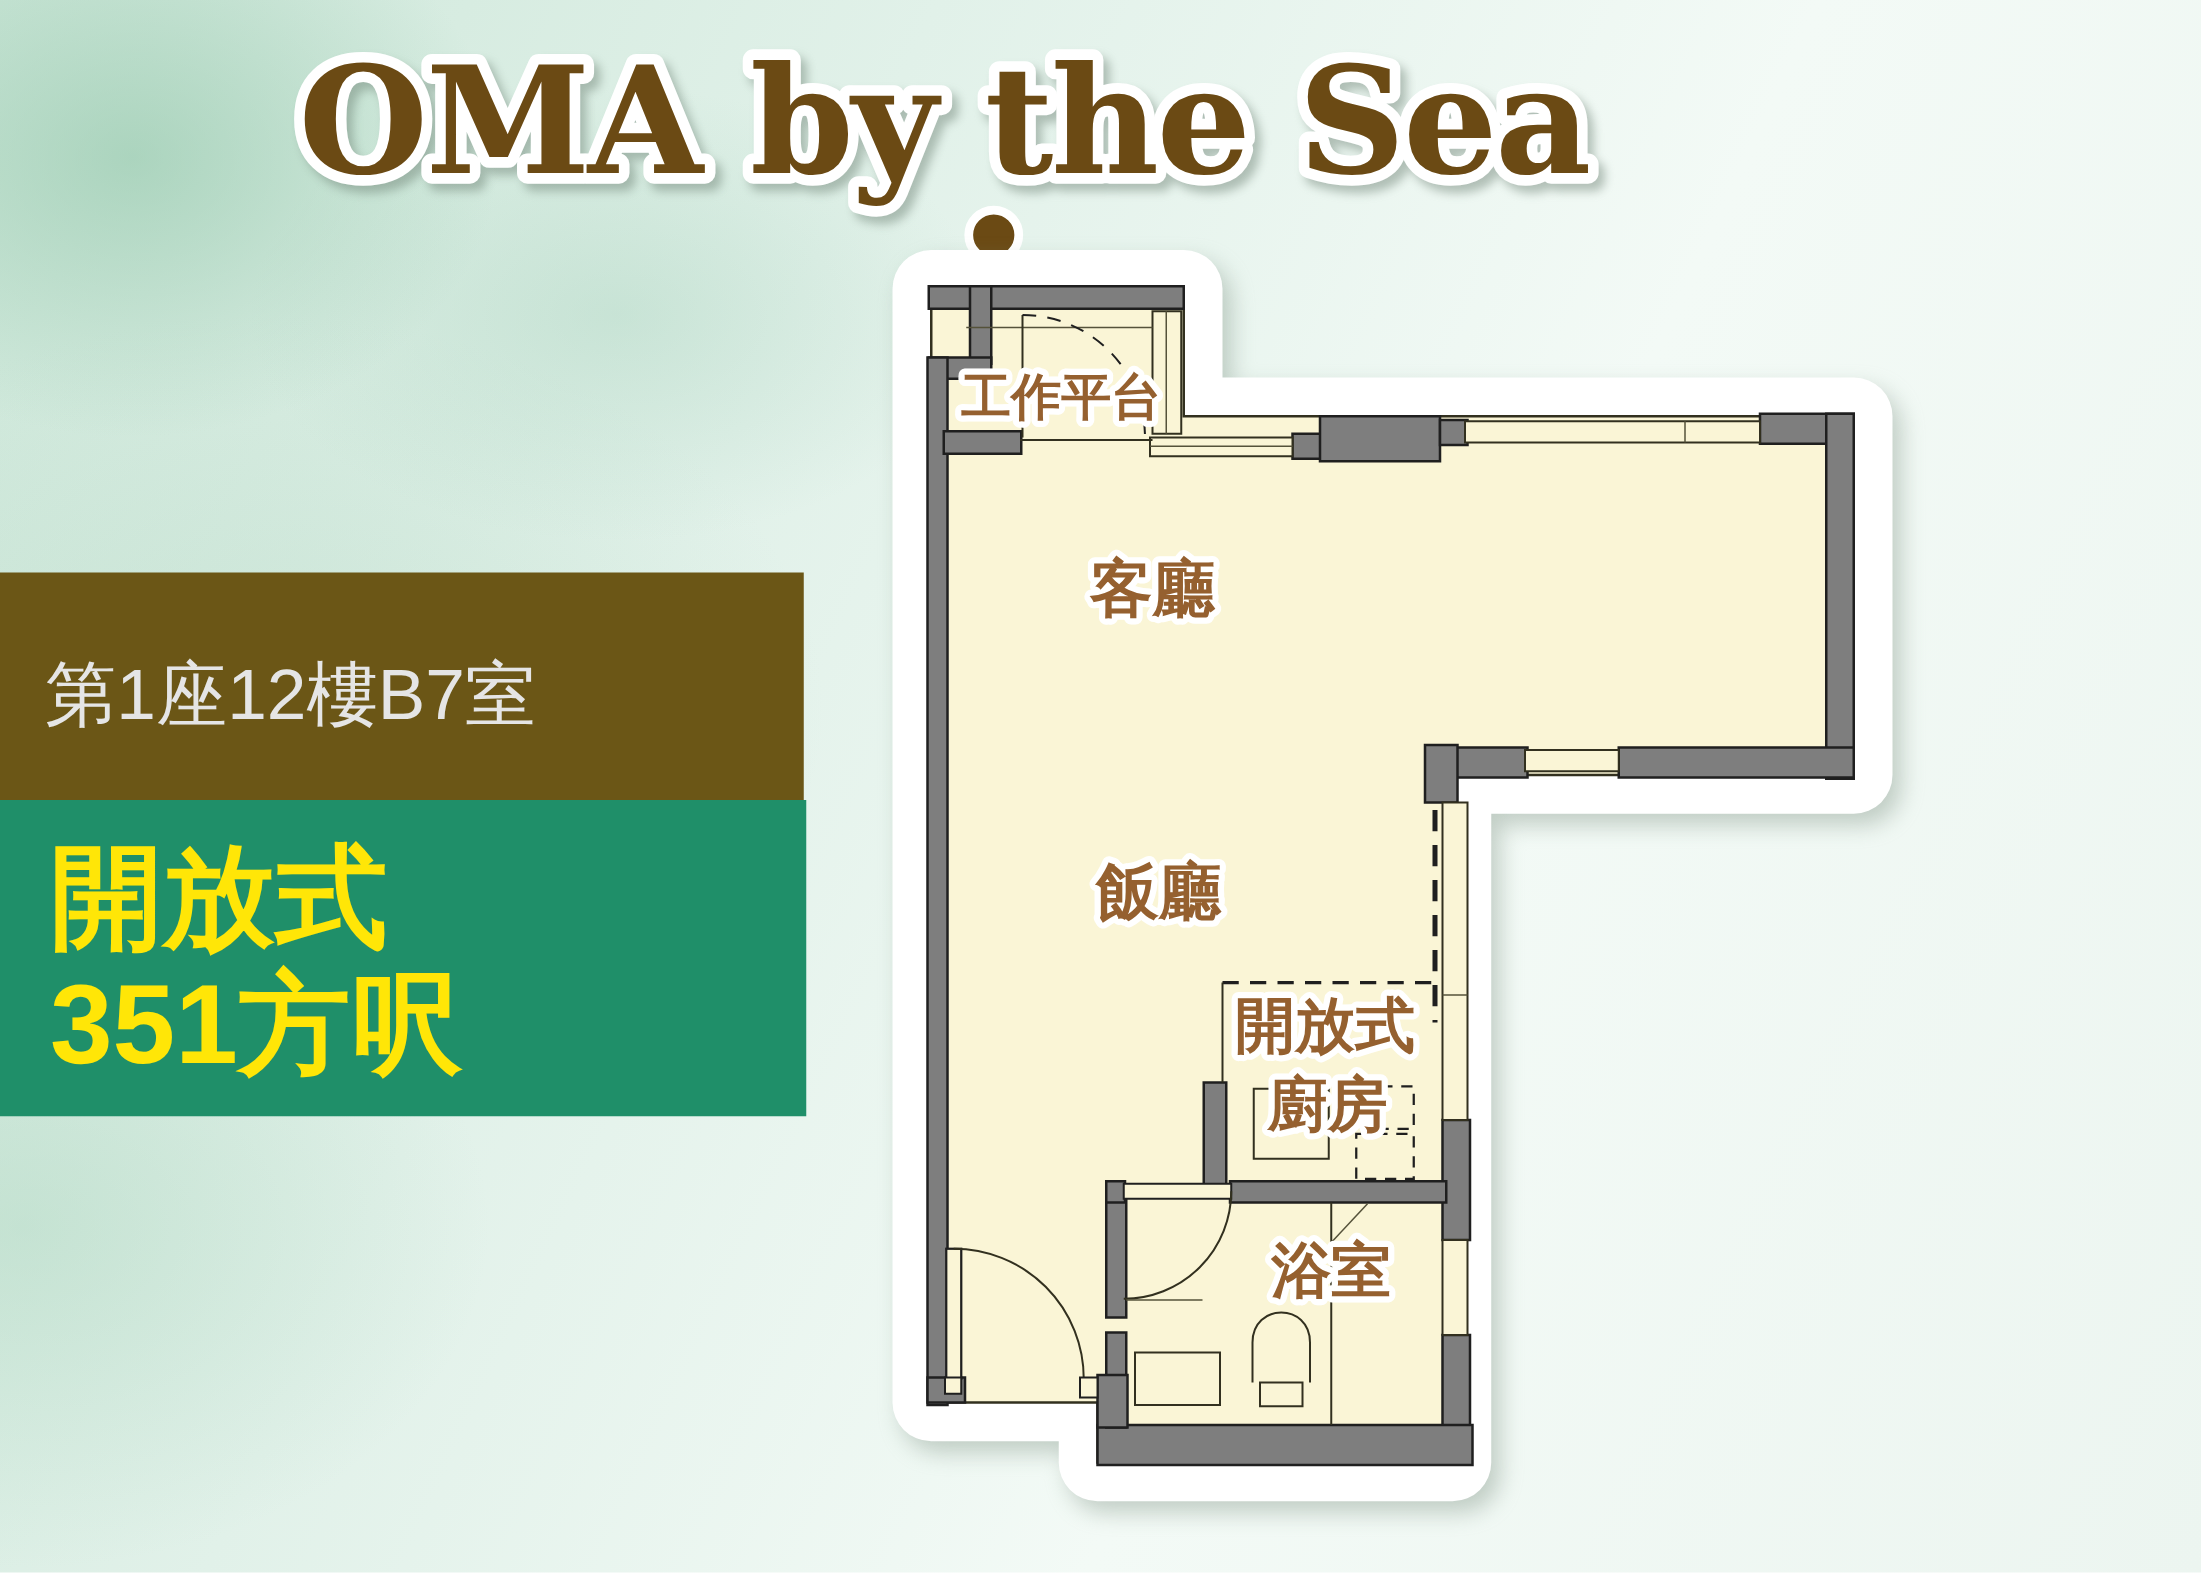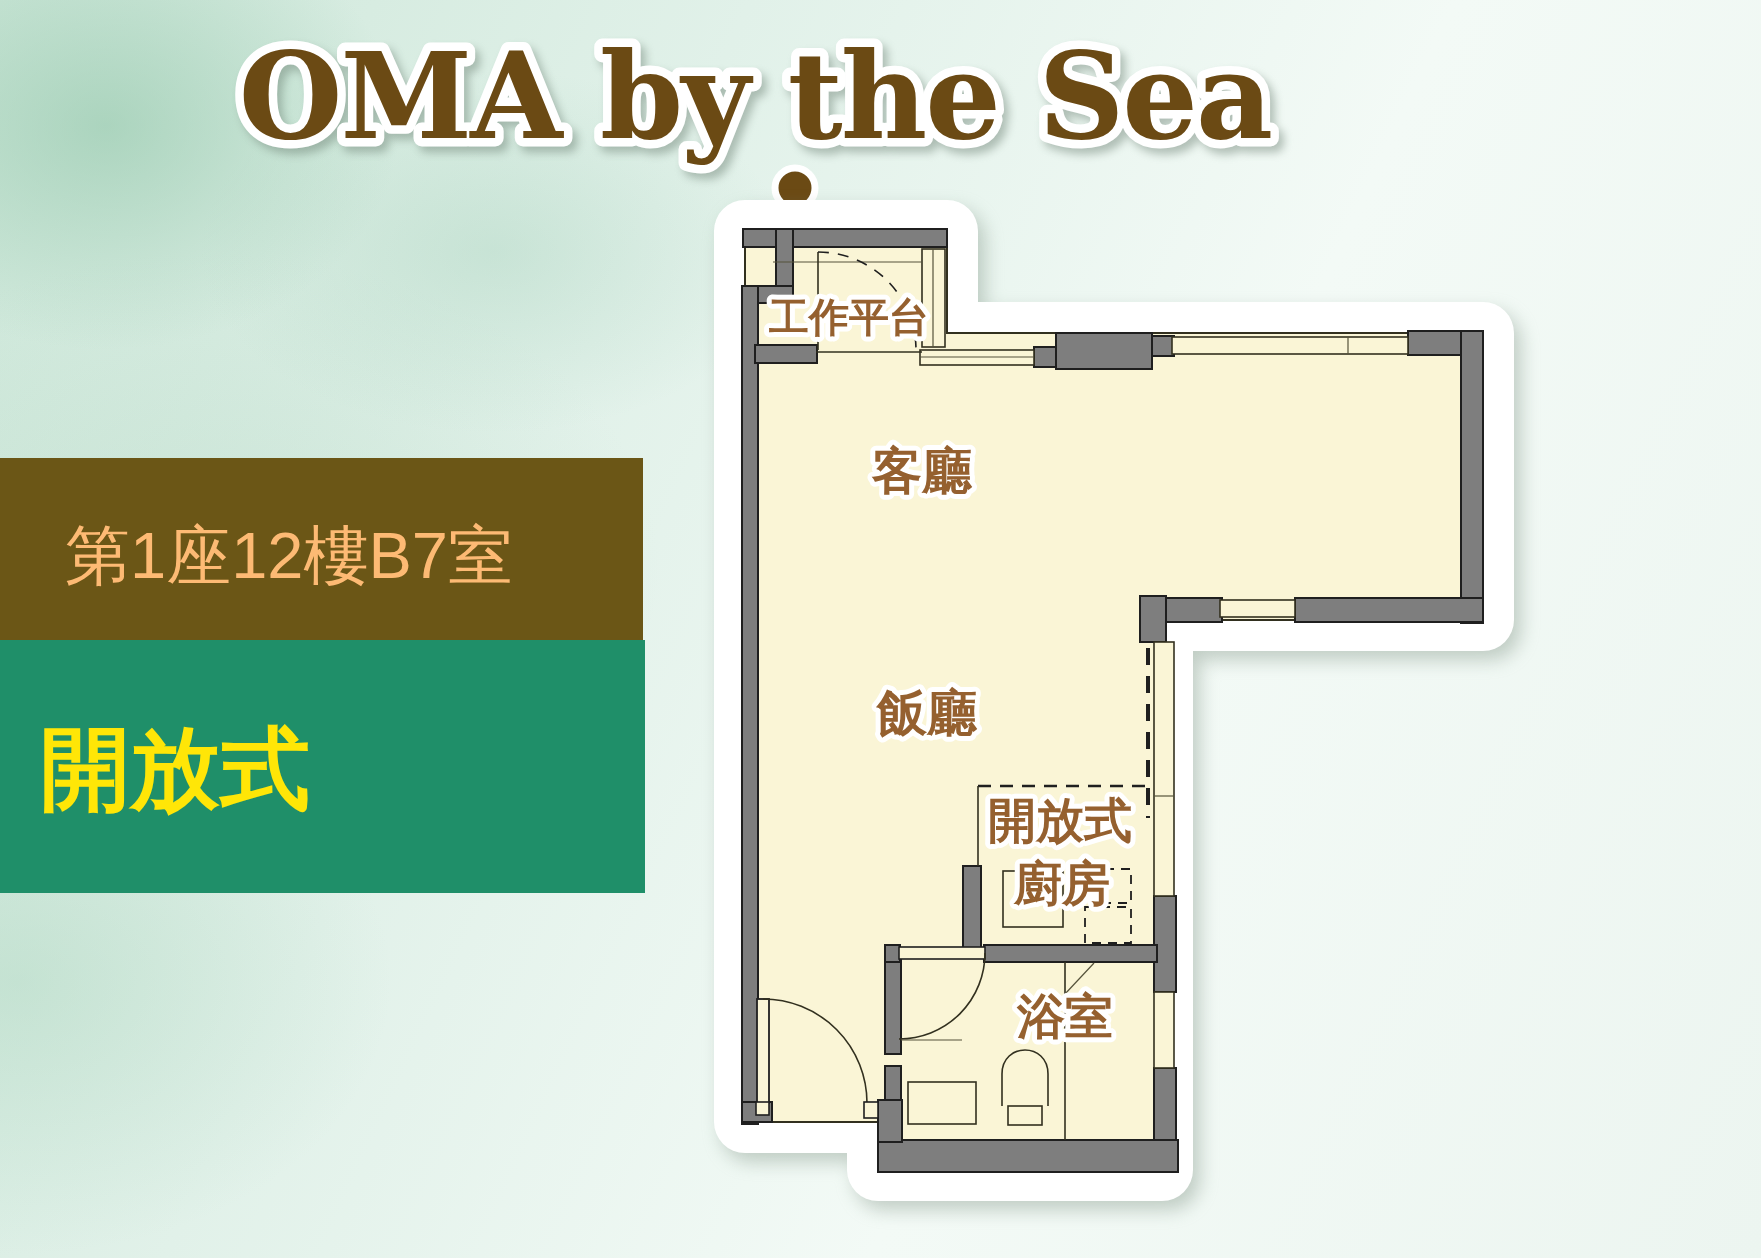--- a/index.html
+++ b/index.html
@@ -34,21 +34,21 @@
   .thin{stroke:#32301f;stroke-width:1.6px;fill:none;}
   .thin2{stroke:#55523a;stroke-width:1.2px;fill:none;}
   .winband{fill:#FAF5D6;stroke:#32301f;stroke-width:1.6px;}
   .dash{stroke:#1f1f1f;fill:none;}
 
   .bar{position:absolute;left:0;display:flex;box-sizing:border-box;}
   .bar-brown{
     top:458px;width:643px;height:182px;background:#6B5616;
     align-items:center;padding:14px 0 0 36px;
   }
-  .bar-brown .bar-text{color:#fdba74;font-size:65px;letter-spacing:0px;white-space:nowrap;margin-left:29px;}
+  .bar-brown .bar-text{color:#e5e5e5;font-size:57px;letter-spacing:0px;white-space:nowrap;}
   .bar-green{
     top:640px;width:645px;height:253px;background:#1F8F69;
     flex-direction:column;justify-content:center;padding:6px 0 0 40px;
   }
   .bar-green .spec-line{color:#FFE607;font-weight:bold;font-size:90px;line-height:1.12;white-space:nowrap;}
 </style>
 </head>
 <body>
 
 <svg class="stage" viewBox="0 0 1761 1258">
@@ -148,13 +148,14 @@
     </g>
   </g>
 </svg>
 
 <div class="bar bar-brown">
   <span class="bar-text">第1座12樓B7室</span>
 </div>
 
 <div class="bar bar-green">
   <span class="spec-line">開放式</span>
+  <span class="spec-line">351方呎</span>
 </div>
 
 </body></html>

